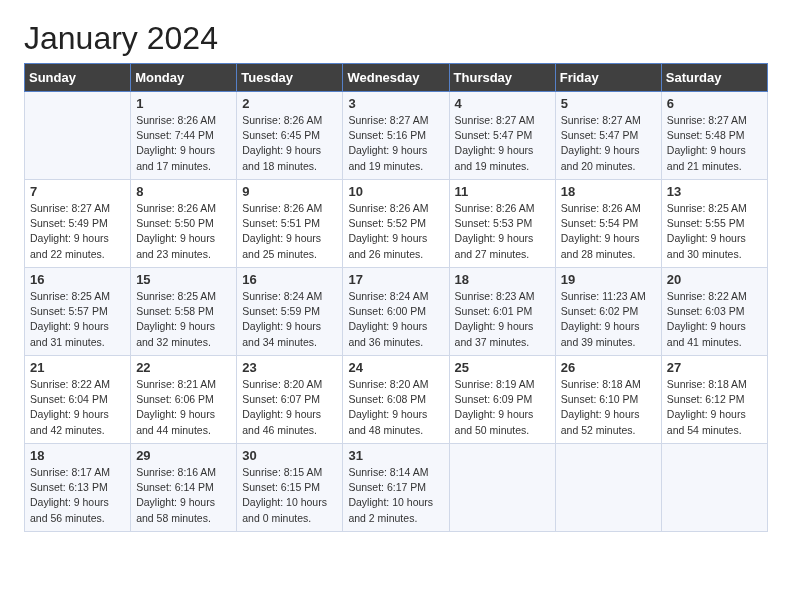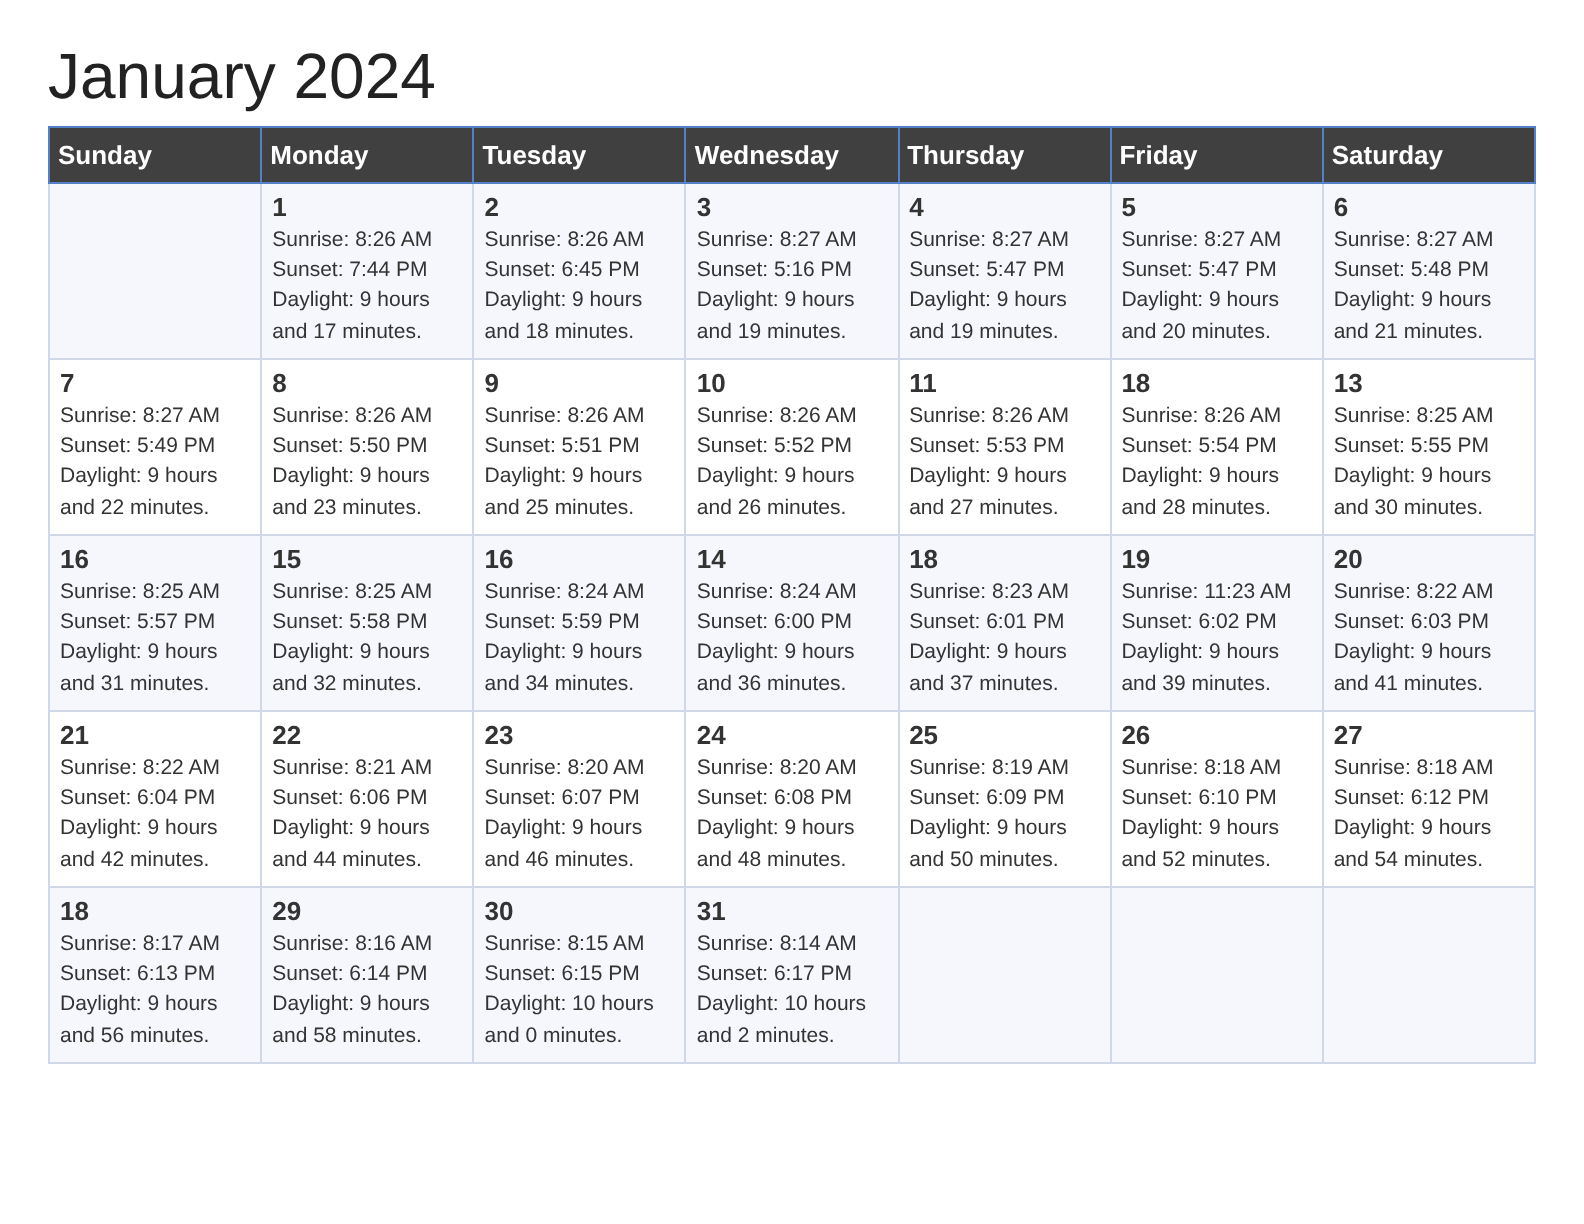--- a/index.html
+++ b/index.html
@@ -222,21 +222,21 @@
 and 32 minutes.</div>
         </td>
         <td>
           <span class="day-num">16</span>
           <div class="cell-content">Sunrise: 8:24 AM
 Sunset: 5:59 PM
 Daylight: 9 hours
 and 34 minutes.</div>
         </td>
         <td>
-          <span class="day-num">14</span>
+          <span class="day-num">17</span>
           <div class="cell-content">Sunrise: 8:24 AM
 Sunset: 6:00 PM
 Daylight: 9 hours
 and 36 minutes.</div>
         </td>
         <td>
           <span class="day-num">18</span>
           <div class="cell-content">Sunrise: 8:23 AM
 Sunset: 6:01 PM
 Daylight: 9 hours

